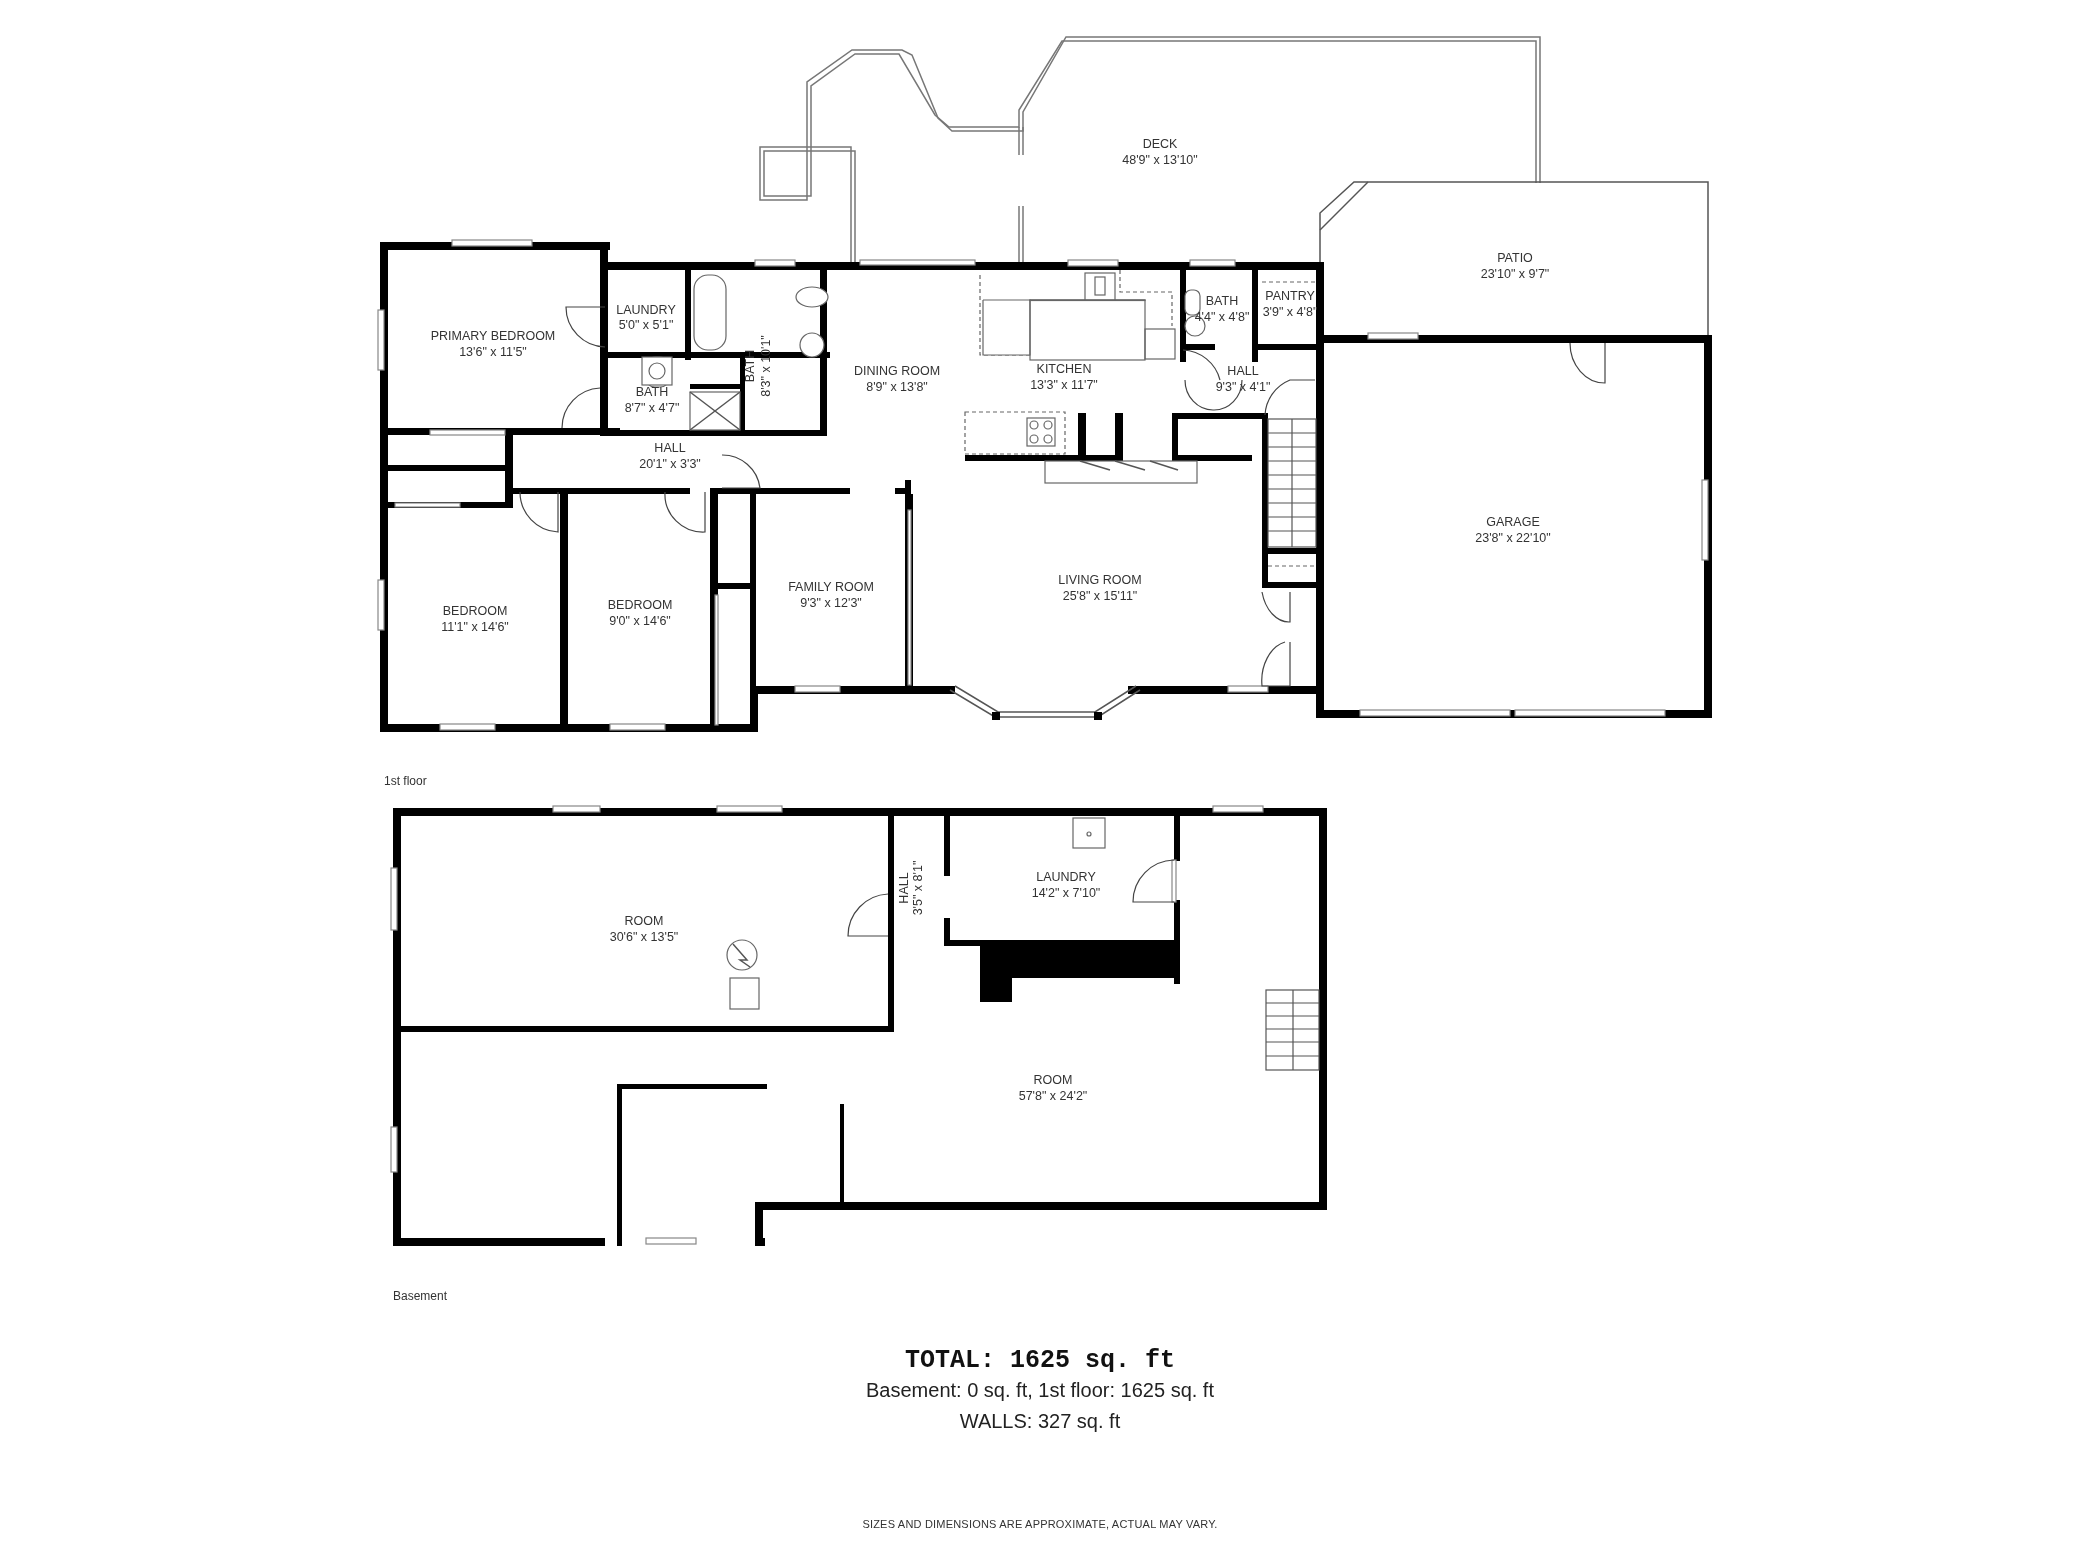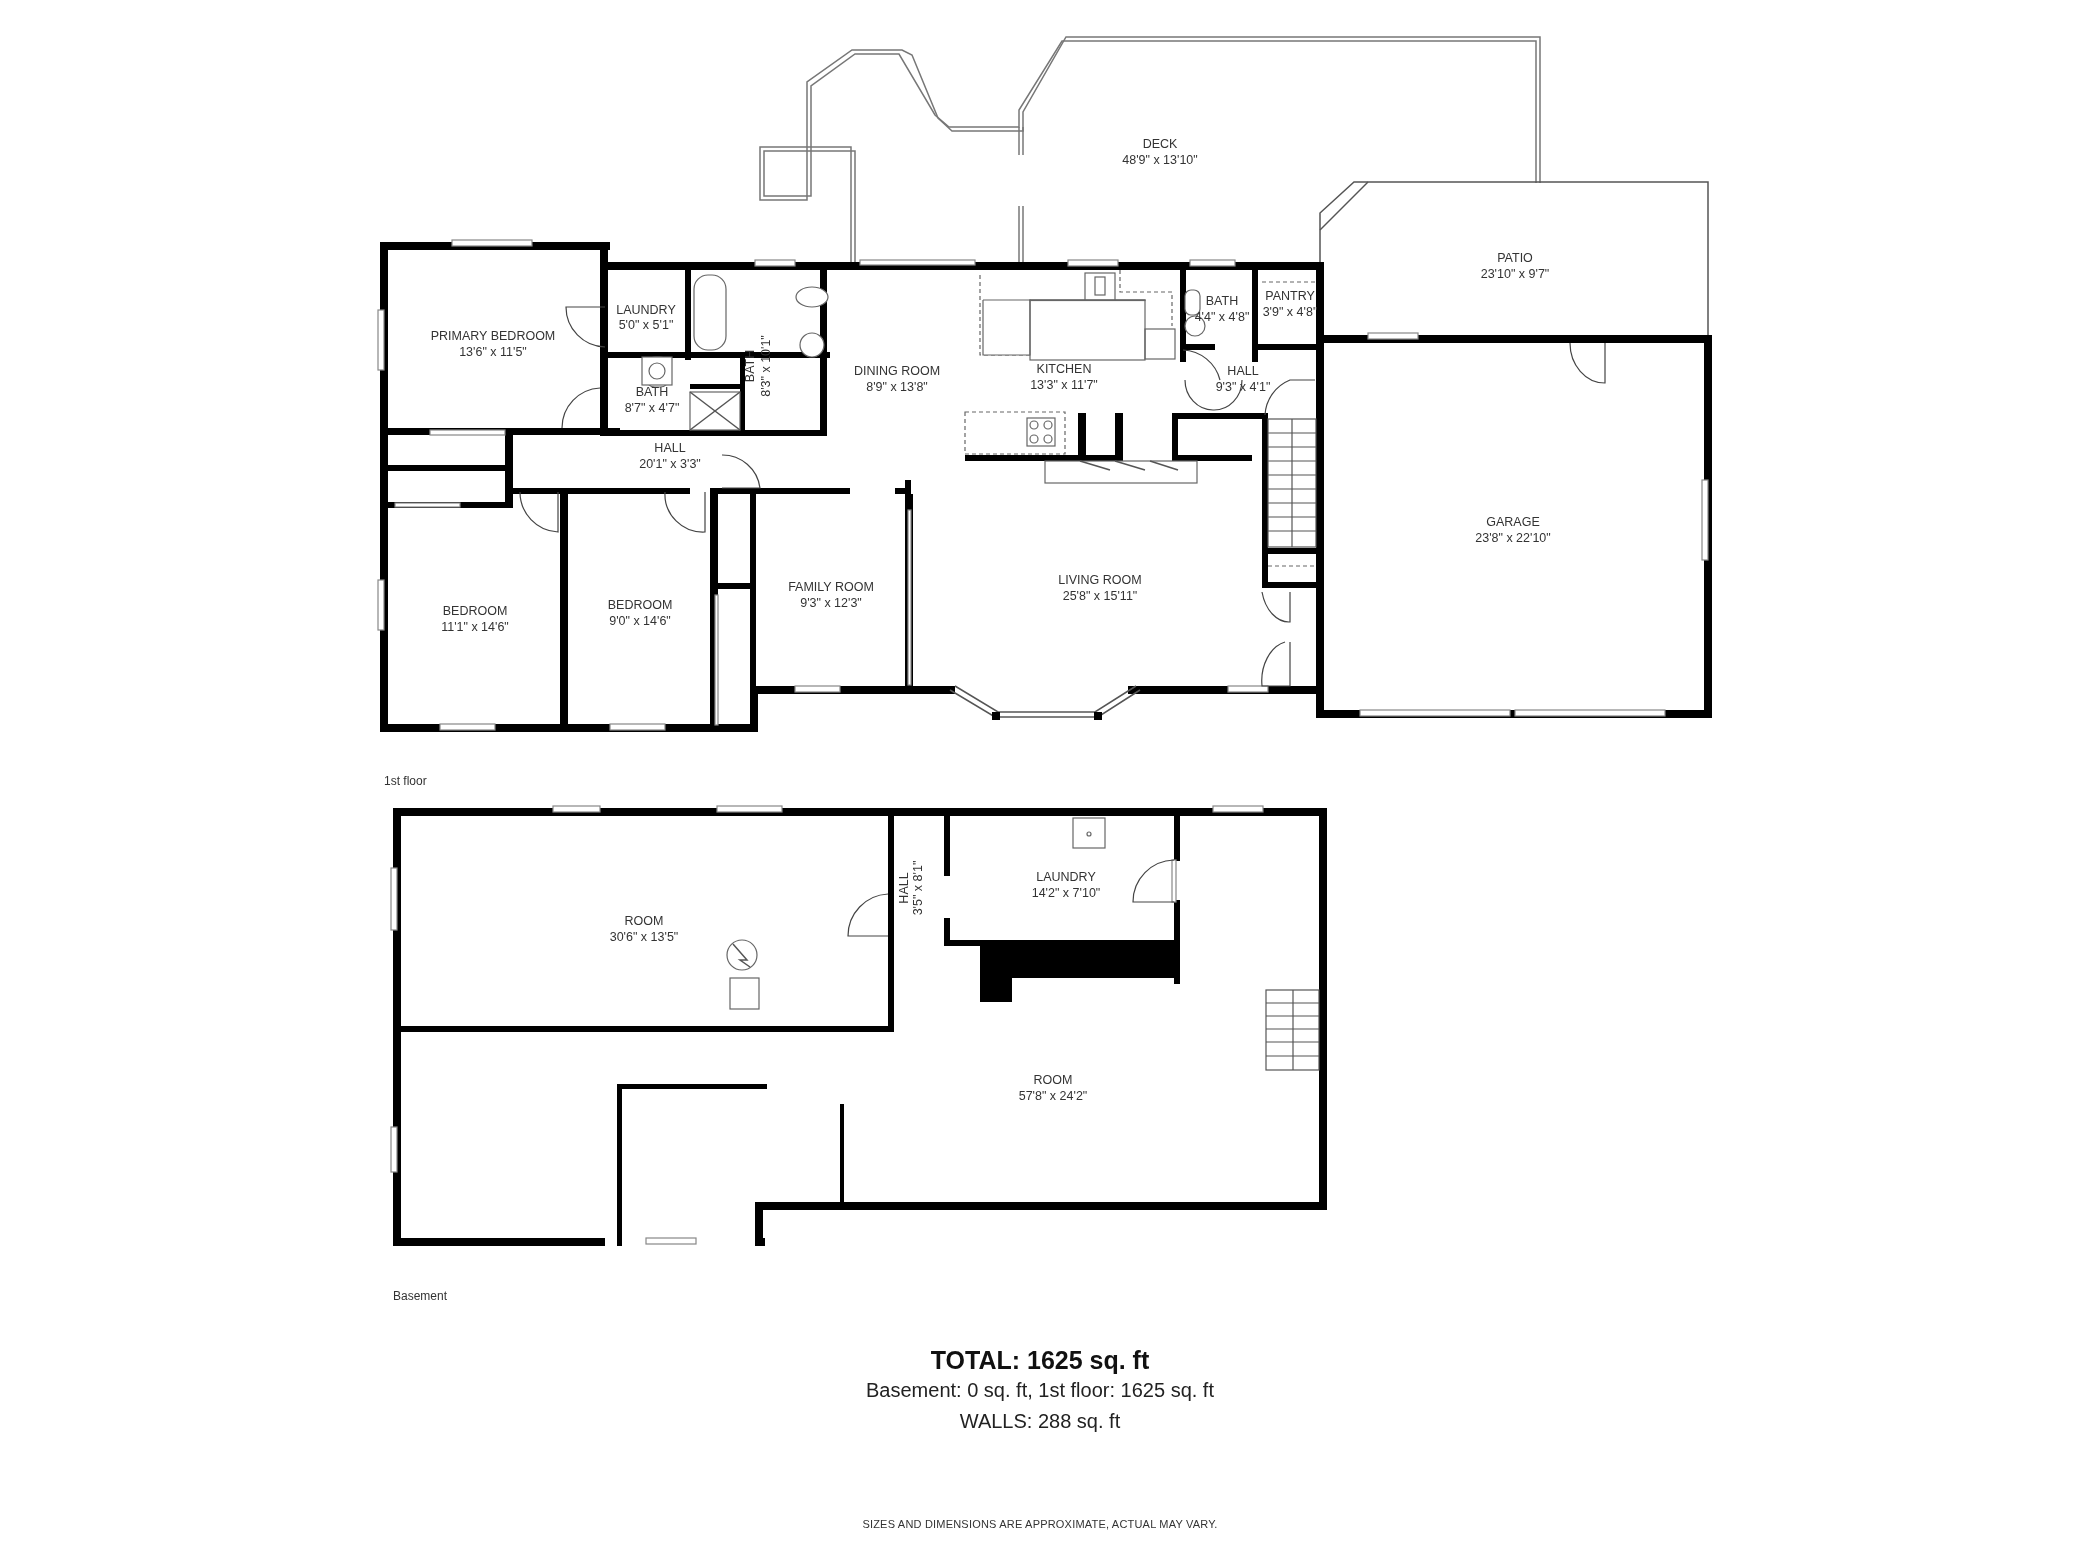--- a/index.html
+++ b/index.html
@@ -9,21 +9,21 @@
     .thin { fill: none; stroke: #555; stroke-width: 1.5; }
     .deckline { fill: none; stroke: #777; stroke-width: 1.5; }
     .win { fill: #fff; stroke: #888; stroke-width: 1.2; }
     .door { fill: none; stroke: #444; stroke-width: 1.2; }
     .fix { fill: #fff; stroke: #666; stroke-width: 1.2; }
     .dash { fill: none; stroke: #666; stroke-width: 1.2; stroke-dasharray: 4 3; }
     .stair { fill: none; stroke: #555; stroke-width: 1.2; }
     .rlabel { font-family: "Liberation Sans", sans-serif; font-size: 12.5px; fill: #333; text-anchor: middle; }
     .flabel { font-family: "Liberation Sans", sans-serif; font-size: 12px; fill: #333; }
     .summary { position: absolute; left: 0; width: 2080px; text-align: center; font-family: "Liberation Sans", sans-serif; }
-    .summary .total { font-weight: bold; font-size: 25px; color: #111; }
+    .summary .total { font-weight: bold; font-size: 25px; color: #111; font-family: Liberation Mono, monospace; }
     .summary .line { font-size: 20px; color: #222; line-height: 31px; }
     .summary .disclaimer { font-size: 11px; color: #333; letter-spacing: 0.2px; }
   </style>
 </head>
 <body>
 
 <svg class="plan" viewBox="0 0 2080 1560" xmlns="http://www.w3.org/2000/svg">
 
   <g>
 
@@ -323,17 +323,17 @@
       <text class="rlabel" x="1053" y="1084">ROOM</text>
       <text class="rlabel" x="1053" y="1100">57'8" x 24'2"</text>
     </g>
     <text class="flabel" x="393" y="1300">Basement</text>
   </g>
 </svg>
 
 <div class="summary" style="top:1346px;">
   <div class="total">TOTAL: 1625 sq. ft</div>
   <div class="line">Basement: 0 sq. ft, 1st floor: 1625 sq. ft</div>
-  <div class="line">WALLS: 288 sq. ft</div>
+  <div class="line">WALLS: 327 sq. ft</div>
 </div>
 <div class="summary" style="top:1518px;">
   <div class="disclaimer">SIZES AND DIMENSIONS ARE APPROXIMATE, ACTUAL MAY VARY.</div>
 </div>
 
 </body></html>

